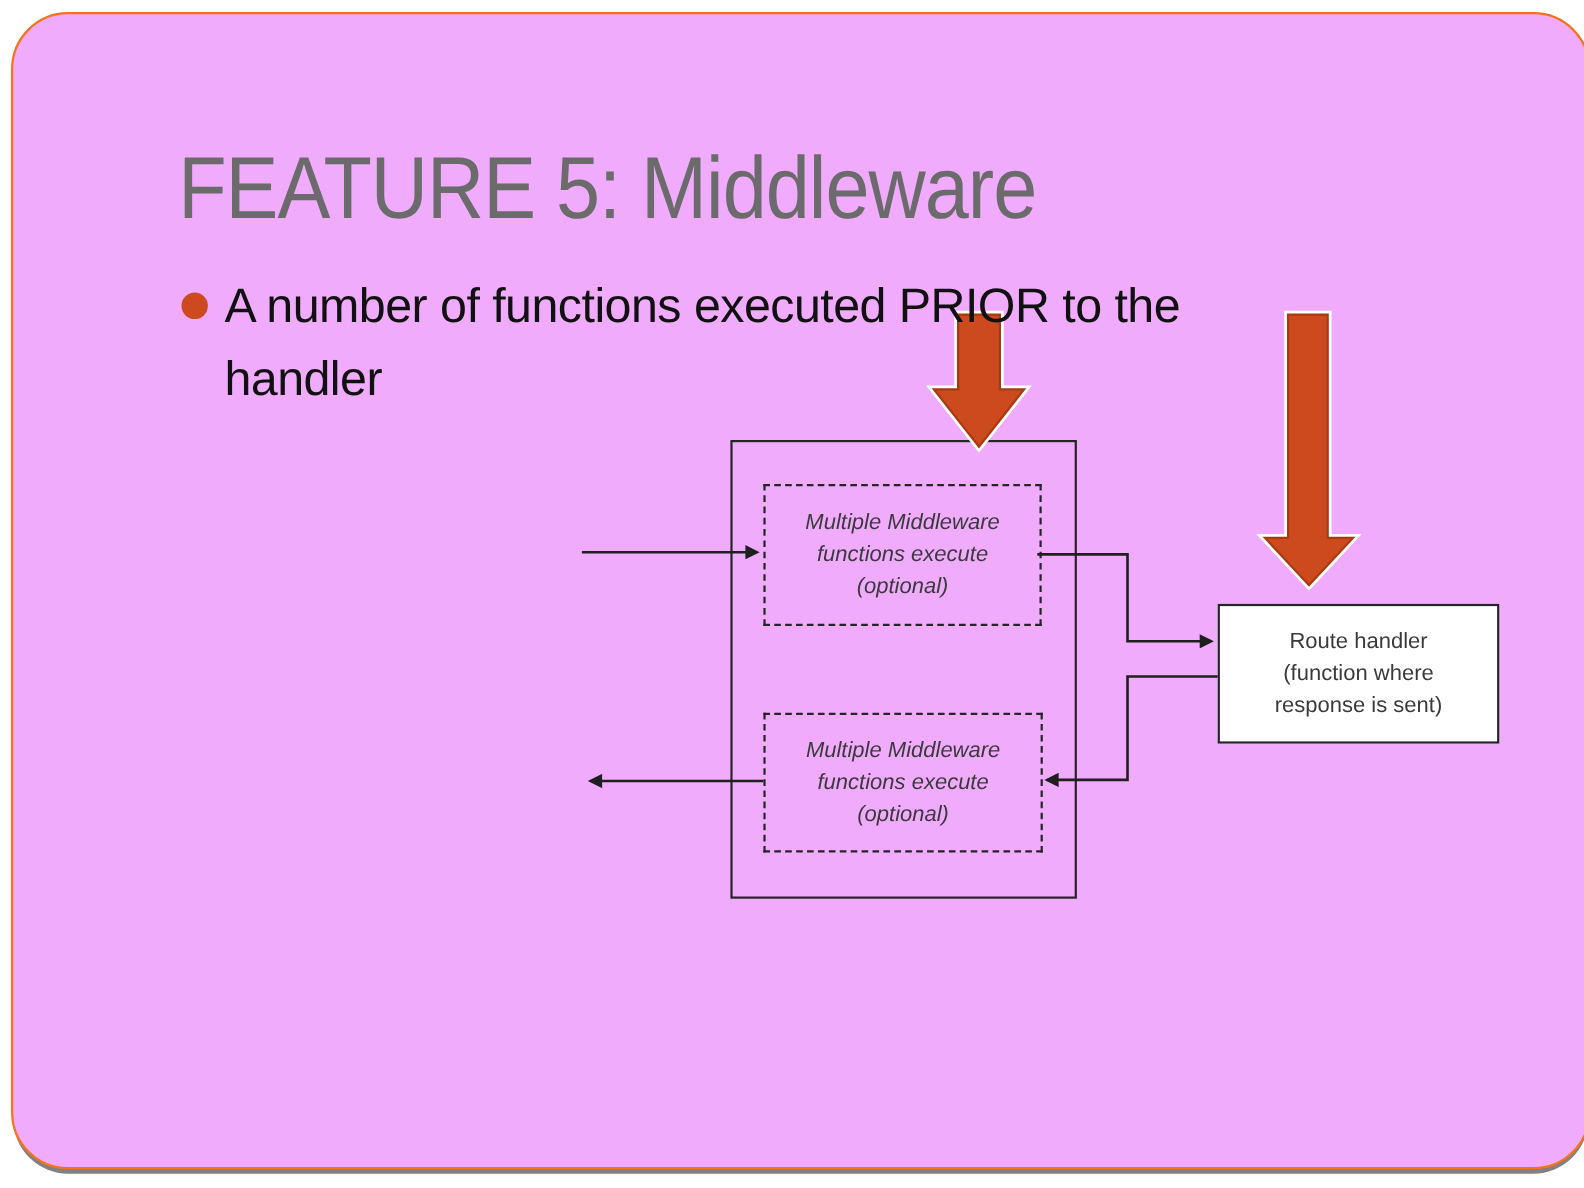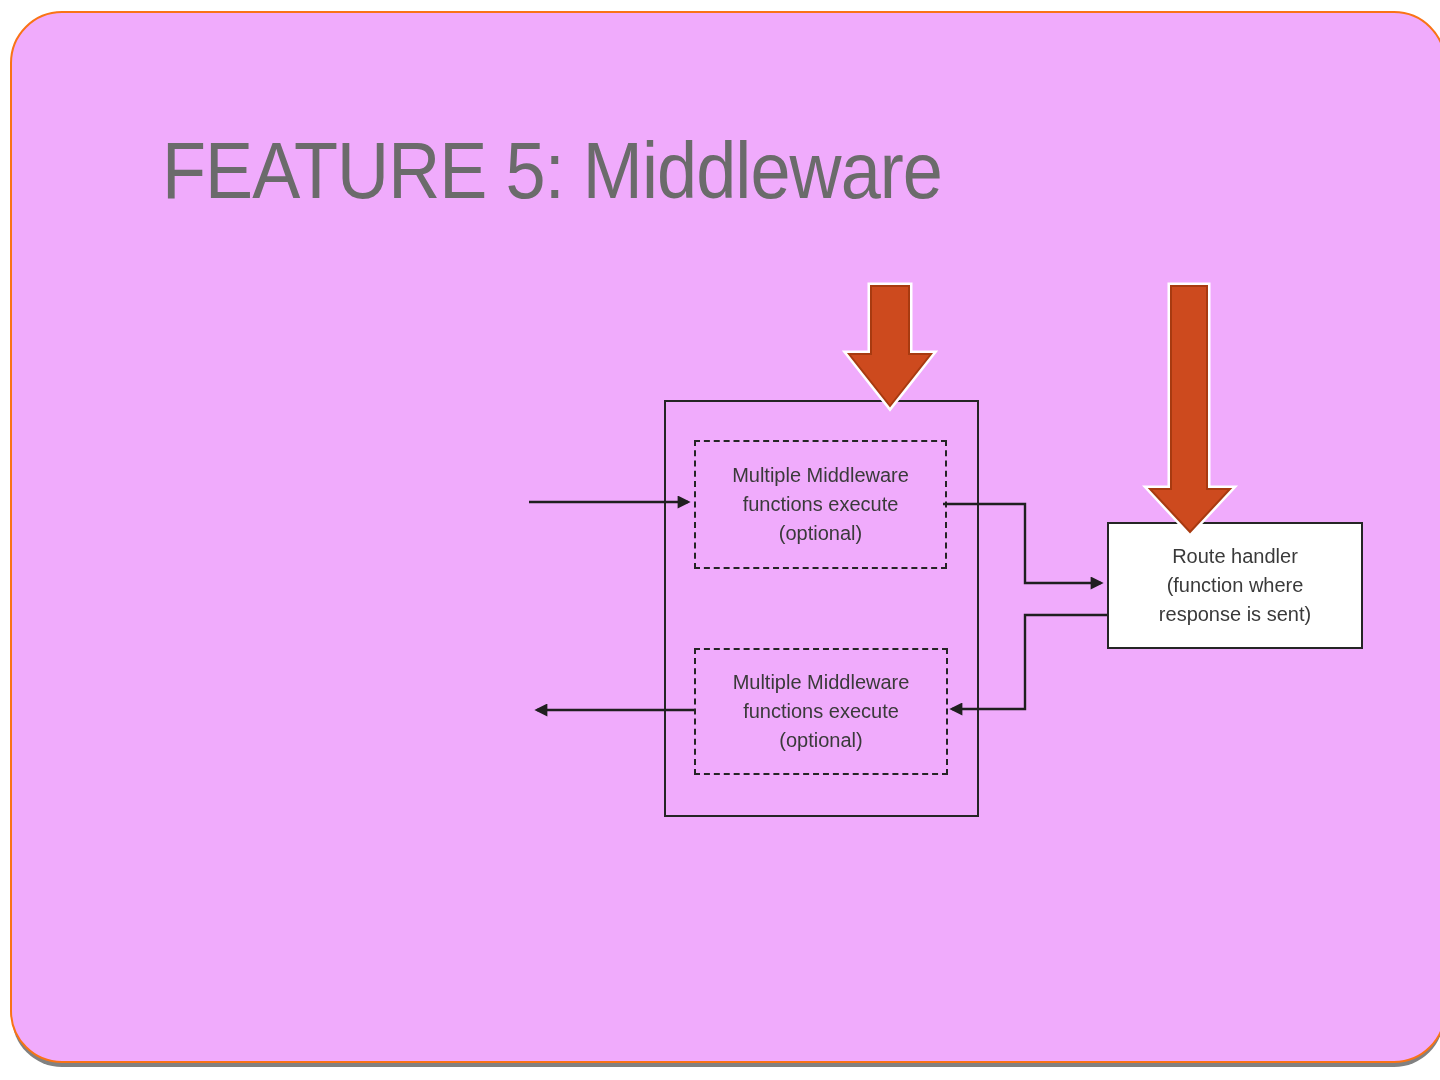--- a/index.html
+++ b/index.html
@@ -79,34 +79,34 @@
     align-items: center;
     justify-content: center;
     text-align: center;
     background: #ffffff;
     color: #3a3a3a;
     font-size: 20px;
     line-height: 1.45;
     z-index: 2;
   }
   .box.solid  { border: 2px solid #252525; }
-  .box.dashed { border: 2px dashed #252525; background: transparent; }
+  .box.dashed { border: 2px dashed #252525; background: transparent; font-style: italic; }
   .container-box {
     position: absolute;
     left: 662px;
     top: 398px;
     width: 311px;
     height: 413px;
     border: 2px solid #252525;
     z-index: 1;
   }
   #box-request  { left: 278px; top: 436px; width: 249px; height: 127px; }
   #box-mw-top   { left: 692px; top: 438px; width: 249px; height: 125px; }
   #box-mw-bot   { left: 692px; top: 646px; width: 250px; height: 123px; }
-  #box-route    { left: 1105px; top: 520px; width: 252px; height: 123px; }
+  #box-route    { left: 1105px; top: 547px; width: 252px; height: 123px; }
   #box-response { left: 278px; top: 645px; width: 249px; height: 127px; }
   #box-request .bt  { width: 185px; }
   #box-mw-top .bt, #box-mw-bot .bt { width: 200px; }
   #box-route .bt    { width: 175px; }
   #box-response .bt { width: 200px; }
   svg.connectors, svg.big-arrows {
     position: absolute;
     left: 0; top: 0;
     width: 1440px;
     height: 1080px;
@@ -132,20 +132,24 @@
   }
 </style>
 </head>
 <body>
 
 <div id="canvas">
   <div class="slide">
 
     <h1 class="title">FEATURE 5: Middleware</h1>
 
+    <div class="bullet-row">
+      <span class="dot"></span>
+      <p class="bullet-text">A number of functions executed PRIOR to the handler</p>
+    </div>
 
     <div class="diagram">
 
       <div class="container-box"></div>
 
 
       <div class="box dashed" id="box-mw-top">
         <span class="bt">Multiple Middleware functions execute (optional)</span>
       </div>
 

